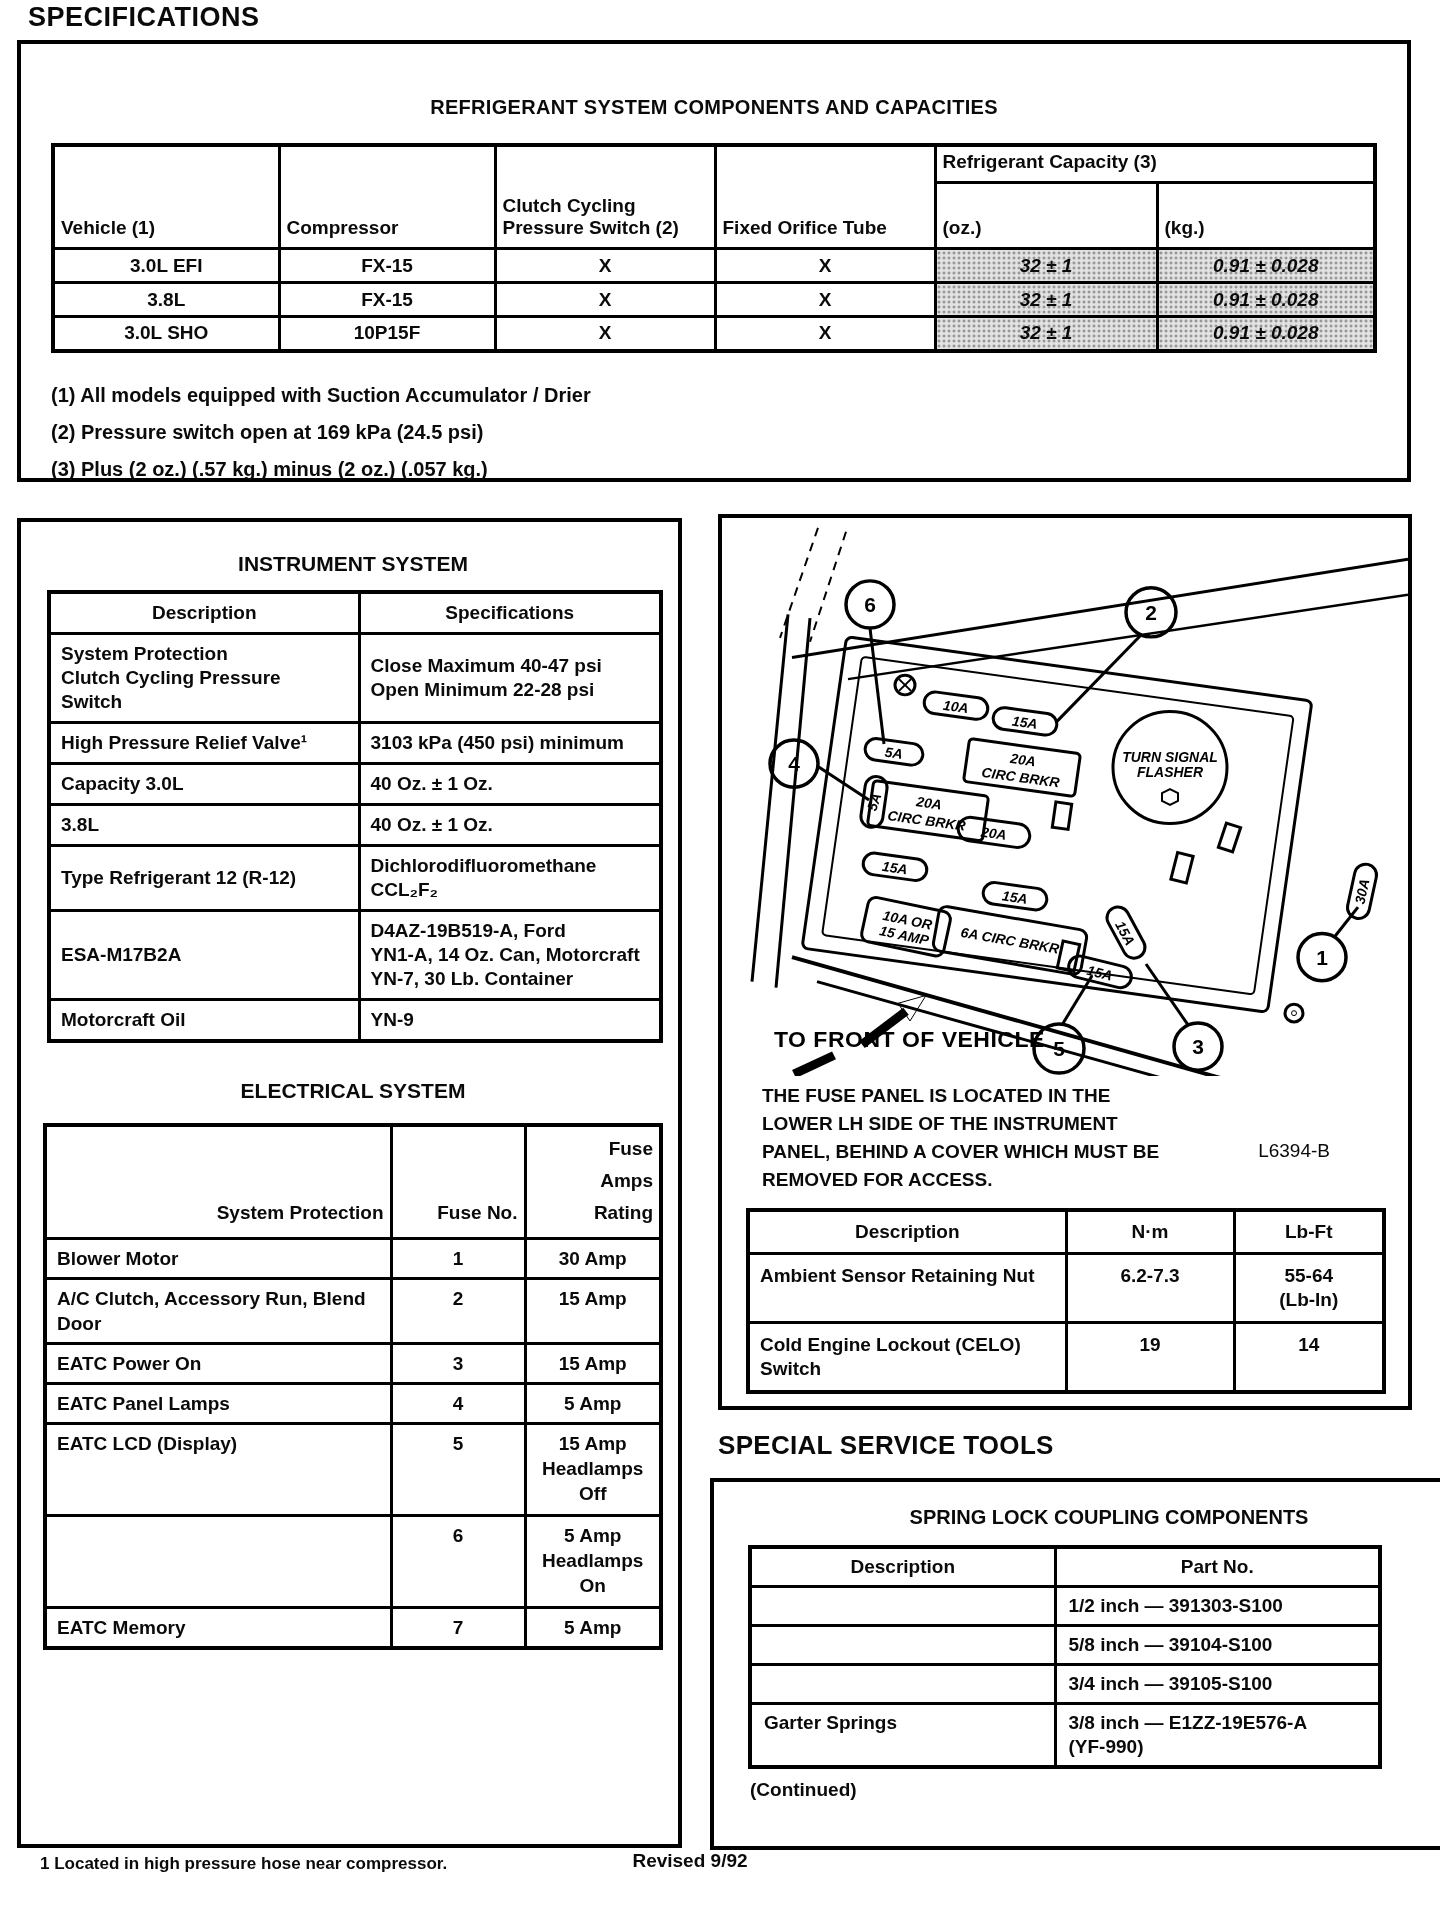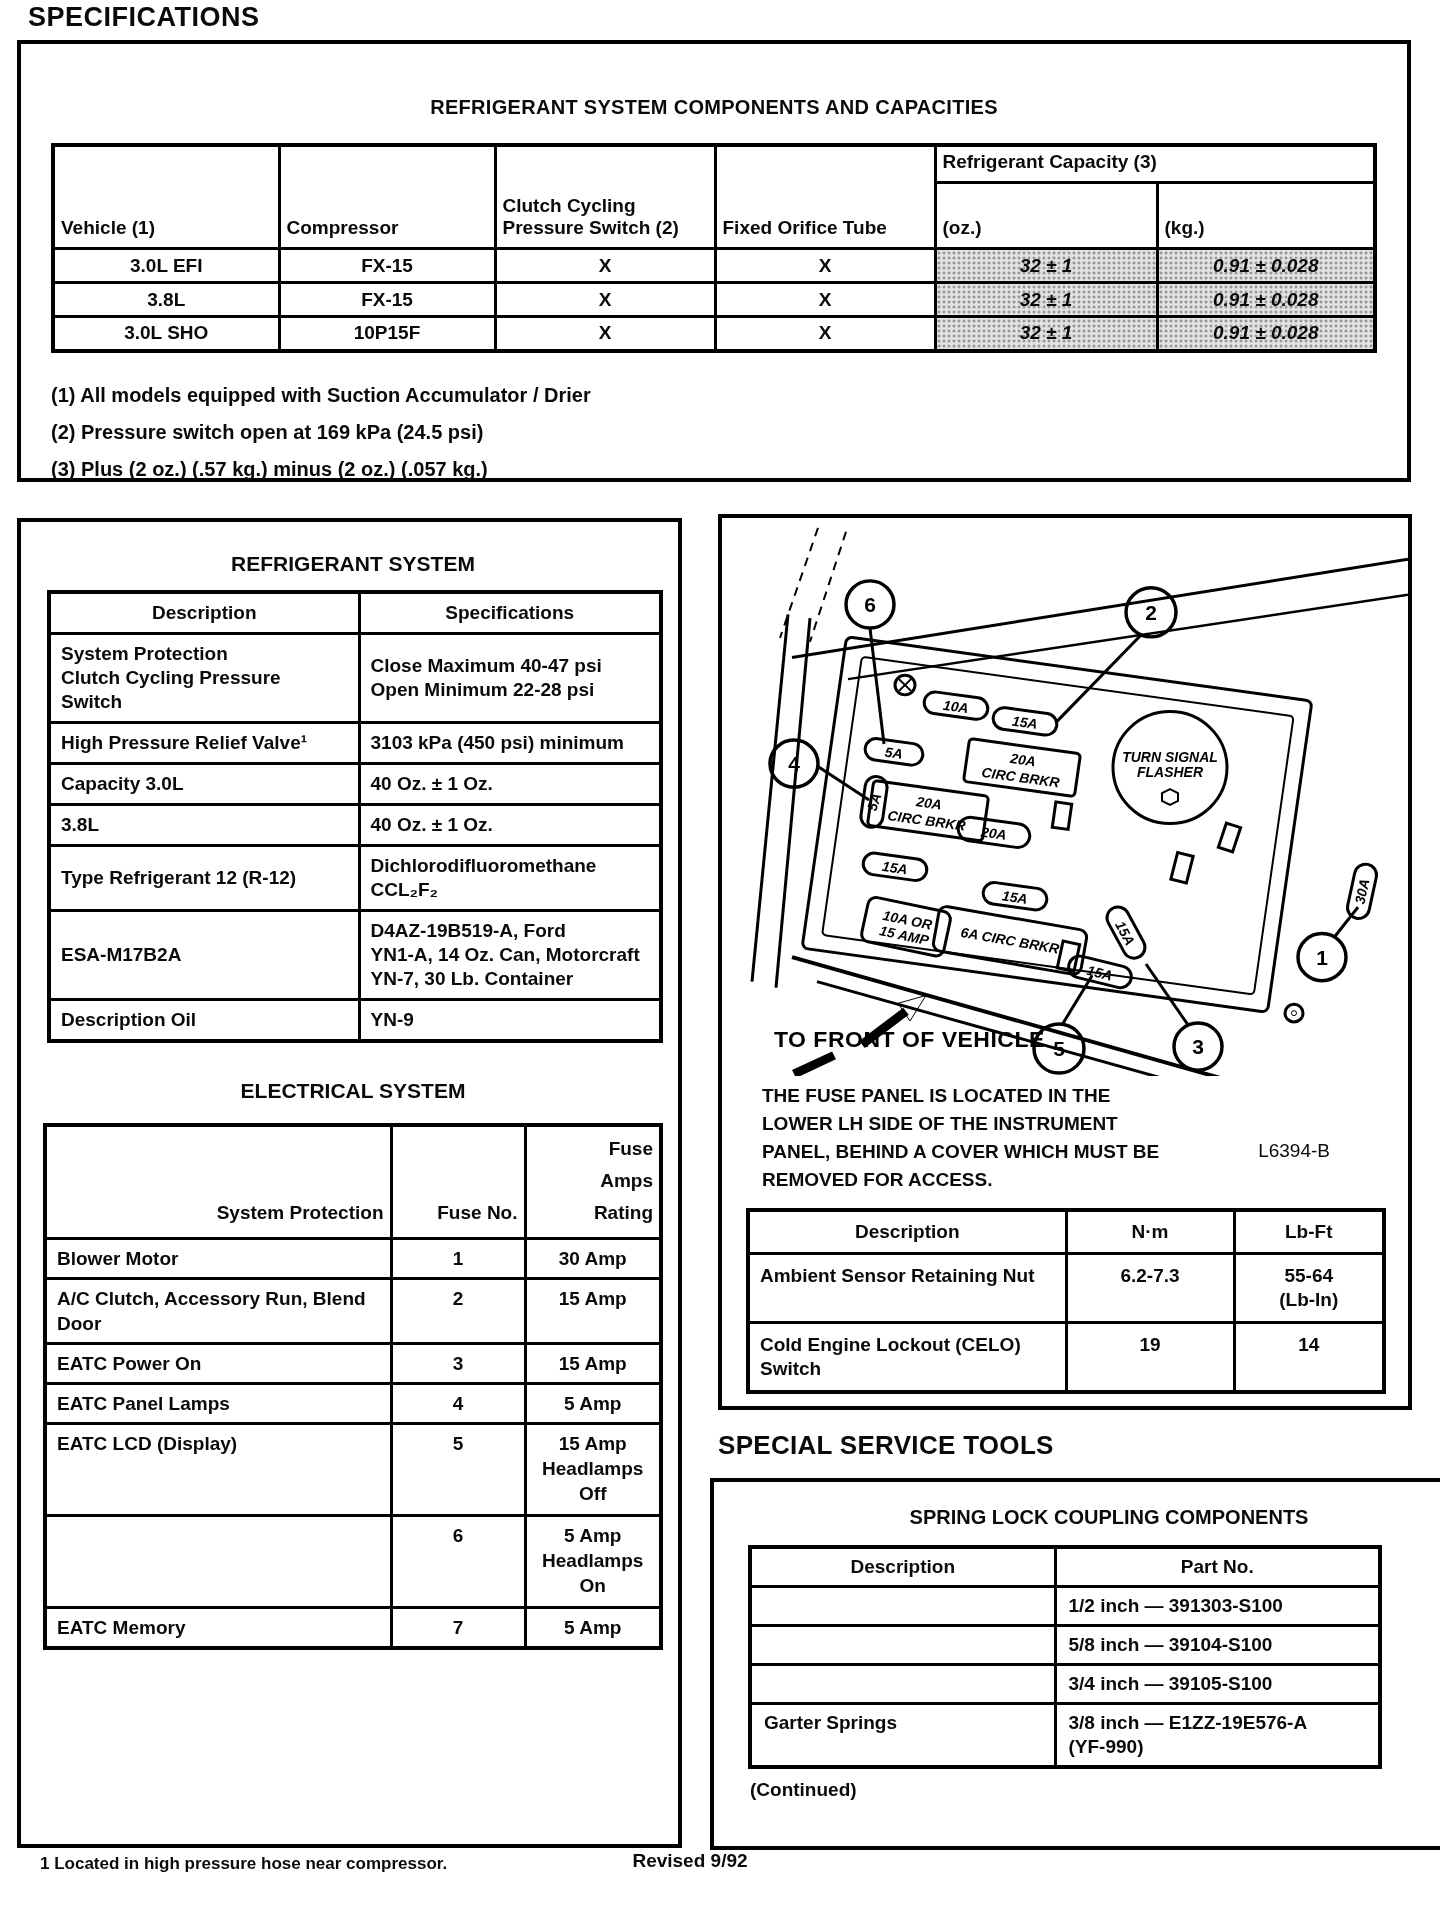--- a/index.html
+++ b/index.html
@@ -132,21 +132,21 @@
       </tbody>
     </table>
     <div class="notes">
       <div>(1) All models equipped with Suction Accumulator / Drier</div>
       <div>(2) Pressure switch open at 169 kPa (24.5 psi)</div>
       <div>(3) Plus (2 oz.) (.57 kg.) minus (2 oz.) (.057 kg.)</div>
     </div>
   </div>
 
   <div id="left-box" class="box">
-    <div class="sec-title" style="margin-top:30px">REFRIGERANT SYSTEM</div>
+    <div class="sec-title" style="margin-top:30px">INSTRUMENT SYSTEM</div>
     <table class="refrig">
       <colgroup>
           <col style="width:310px">
           <col style="width:302px">
         </colgroup>
       <thead>
         <tr>
           <th>Description</th>
           <th>Specifications</th>
         </tr>
@@ -176,21 +176,21 @@
             <td>Dichlorodifluoromethane
 CCL₂F₂</td>
           </tr>
         <tr>
             <td>ESA-M17B2A</td>
             <td>D4AZ-19B519-A, Ford
 YN1-A, 14 Oz. Can, Motorcraft
 YN-7, 30 Lb. Container</td>
           </tr>
         <tr>
-            <td>Description Oil</td>
+            <td>Motorcraft Oil</td>
             <td>YN-9</td>
           </tr>
       </tbody>
     </table>
 
     <div class="sec-title" style="margin-top:36px">ELECTRICAL SYSTEM</div>
     <table class="elec">
       <colgroup>
           <col style="width:346px">
           <col style="width:134px">

